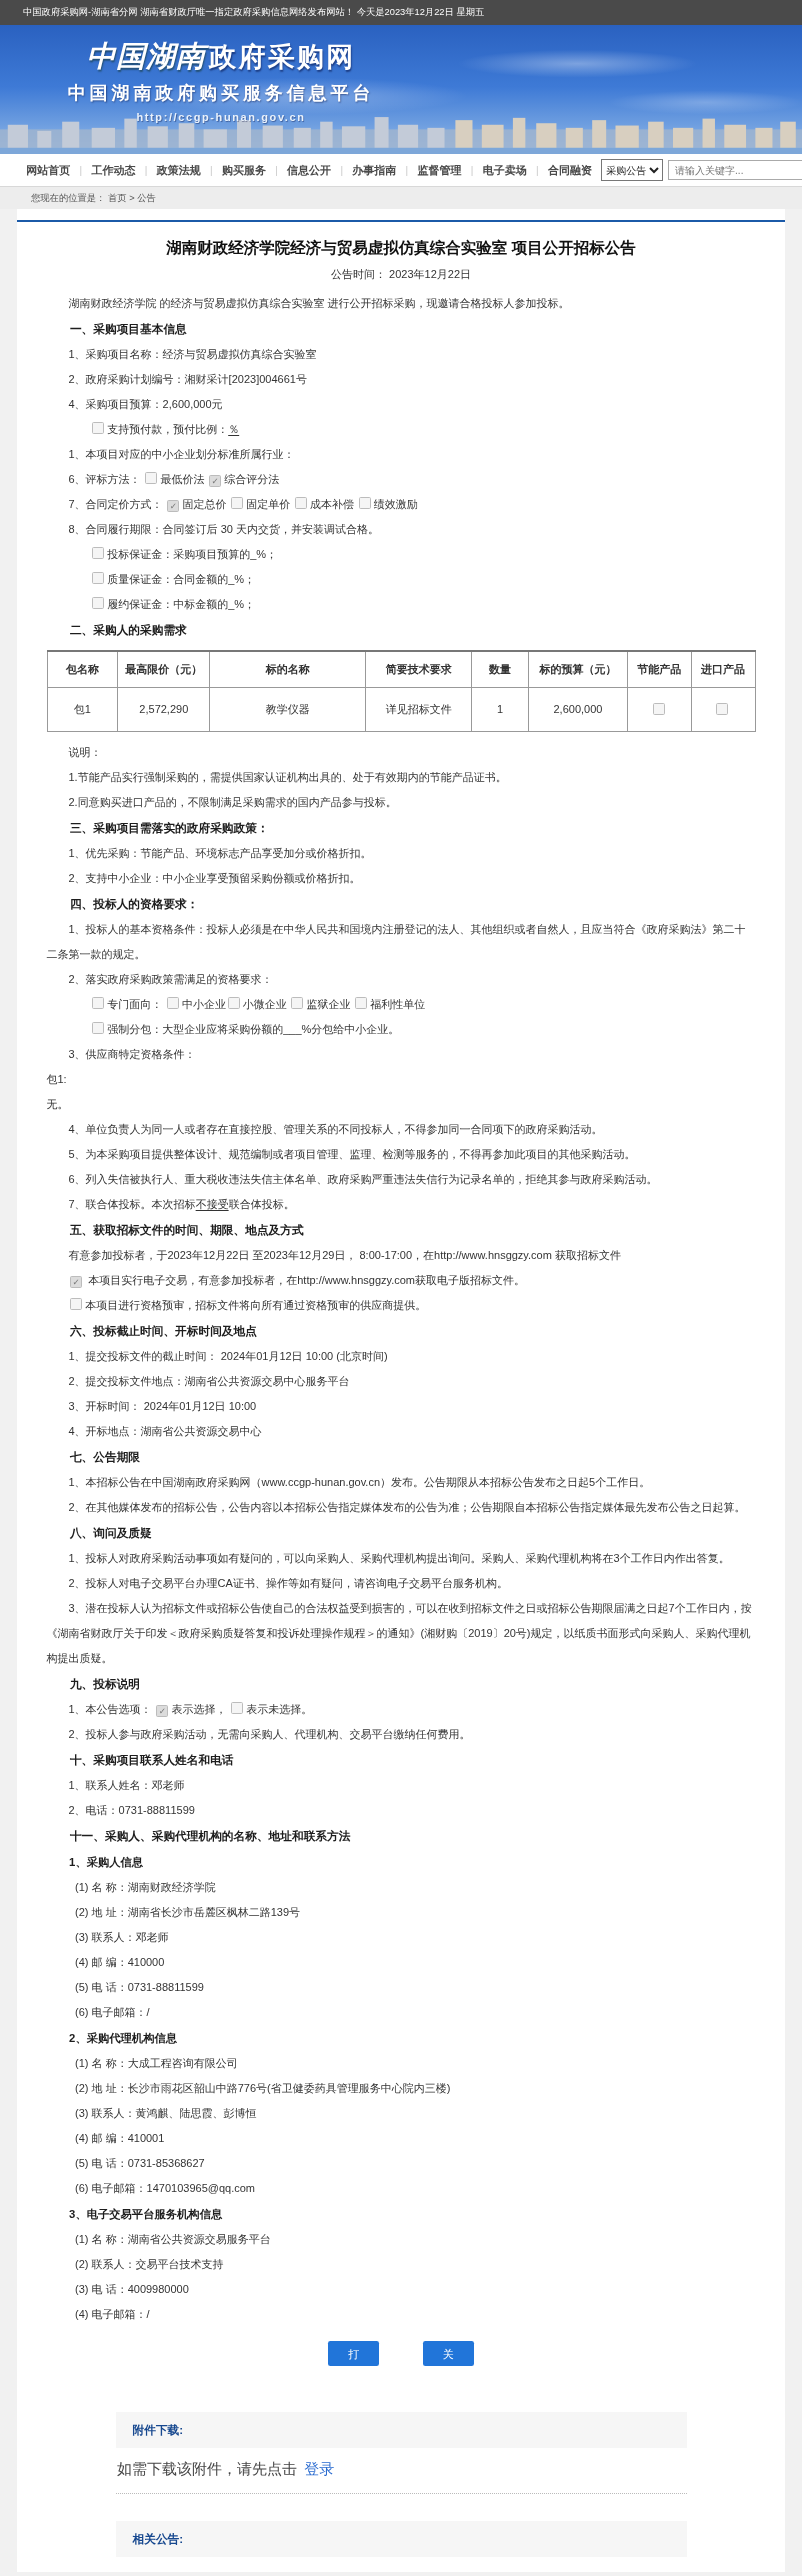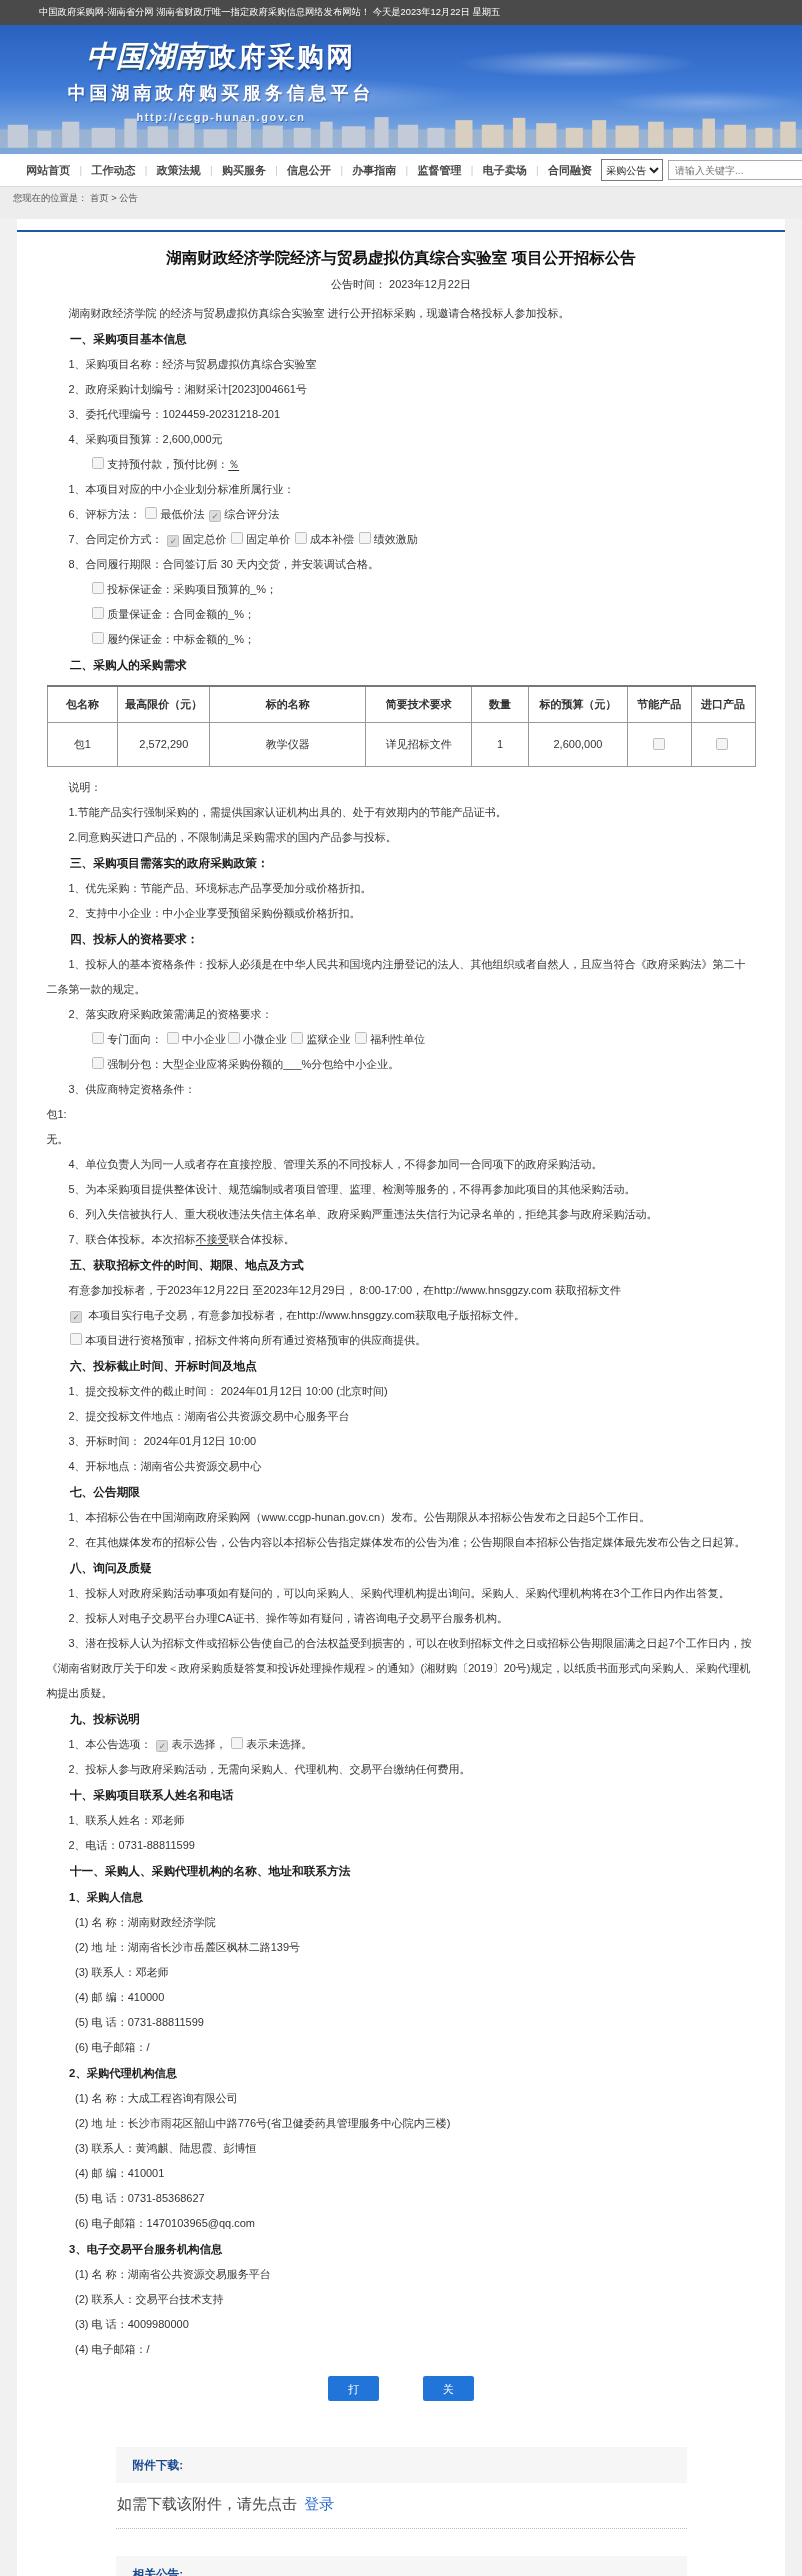--- a/index.html
+++ b/index.html
@@ -1,18 +1,18 @@
 <!DOCTYPE html>
 <html style="font-size:12.4px"><head>
 <meta charset="utf-8">
 <style>
   html,body{margin:0;padding:0;}
   body{width:802px;background:#f1f1f1;font-family:"Liberation Sans","DejaVu Sans",sans-serif;}
   
-  .topbar{height:25px;background:#4a4a4a;color:#fff;font-size:9.3px;line-height:25px;padding-left:39px;box-sizing:border-box;white-space:nowrap;}
+  .topbar{height:25px;background:#4a4a4a;color:#fff;font-size:9.3px;line-height:25px;padding-left:23px;box-sizing:border-box;white-space:nowrap;}
   
   .banner{position:relative;height:129px;overflow:hidden;
     background:
       radial-gradient(ellipse 171px 20px at 72% 30%, rgba(255,255,255,.35), transparent 70%),
       radial-gradient(ellipse 233px 26.4px at 38% 55%, rgba(255,255,255,.28), transparent 70%),
       radial-gradient(ellipse 140px 17px at 88% 60%, rgba(255,255,255,.25), transparent 70%),
       linear-gradient(180deg,#2a61c0 0%,#3e7ad6 48%,#6f9fe0 78%,#9dbfea 100%);}
   .banner-inner{position:relative;z-index:2;width:334px;margin-left:54px;text-align:center;padding-top:12.4px;}
   .logo-line{white-space:nowrap;}
   .calli{font-family:"DejaVu Serif",serif;font-style:italic;font-weight:bold;font-size:29px;color:#fff;text-shadow:0.8px 1.6px 1.6px rgba(10,40,10,.45);letter-spacing:0.8px;}
@@ -22,21 +22,21 @@
   .skyline{position:absolute;left:0;bottom:0;width:802px;height:40px;z-index:1;}
   
   .nav{height:33px;background:#fff;border-bottom:1.6px solid #d8d8d8;display:flex;align-items:center;padding:0 17px;box-sizing:border-box;}
   .nav-items{display:flex;align-items:center;}
   .nav-item{font-size:11px;font-weight:bold;color:#4a4a4a;padding:0 9.3px;cursor:pointer;white-space:nowrap;}
   .nav-sep{color:#c9c9c9;font-size:10px;}
   .nav-search{margin-left:auto;display:flex;align-items:center;gap:4.7px;}
   .search-cat{height:22px;font-size:10px;border:0.8px solid #777;background:#fff;color:#222;}
   .search-input{height:20px;width:138px;border:0.8px solid #aaa;padding:0 6.2px;font-size:10px;color:#333;box-sizing:border-box;}
   
-  .crumbbar{height:32px;background:#ededed;font-size:9.3px;color:#555;line-height:22px;padding-left:13px;}
+  .crumbbar{height:22px;background:#ededed;font-size:9.3px;color:#555;line-height:22px;padding-left:31px;}
   .crumbbar a{color:#555;text-decoration:none;cursor:pointer;}
   
   .sheet{margin:0 17px;background:#fff;padding-top:11px;}
   .blueline{height:2.3px;background:#1b5aa8;}
   .content{padding:0 29.5px;}
   .doc-title{font-size:15.5px;font-weight:bold;color:#111;text-align:center;margin:12.4px 0 0;line-height:26.4px;}
   .doc-date{font-size:11px;text-align:center;line-height:26.4px;color:#333;margin:0;}
   .article{padding-top:3.1px;}
   .article p{margin:0;font-size:11px;color:#333;line-height:25px;text-indent:2em;}
   .article p.ind0{text-indent:0;}
@@ -159,21 +159,20 @@
 <div class="sheet">
   <div class="blueline"></div>
   <div class="content">
     <h1 class="doc-title">湖南财政经济学院经济与贸易虚拟仿真综合实验室 项目公开招标公告</h1>
     <p class="doc-date">公告时间： 2023年12月22日</p>
     <div class="article" id="article-body">
         <p><span>湖南财政经济学院 的经济与贸易虚拟仿真综合实验室 进行公开招标采购，现邀请合格投标人参加投标。</span></p>
         <h3><span>一、采购项目基本信息</span></h3>
         <p><span>1、采购项目名称：经济与贸易虚拟仿真综合实验室</span></p>
         <p><span>2、政府采购计划编号：湘财采计[2023]004661号</span></p>
-        <p><span>3、委托代理编号：1024459-20231218-201</span></p>
         <p><span>4、采购项目预算：2,600,000元</span></p>
         <p class="ind3"><span class="cb"></span><span>支持预付款，预付比例：</span><u>％</u></p>
         <p><span>1、本项目对应的中小企业划分标准所属行业：</span></p>
         <p><span>6、评标方法： </span><span class="cb"></span><span>最低价法 </span><span class="cb on">✓</span><span>综合评分法</span></p>
         <p><span>7、合同定价方式： </span><span class="cb on">✓</span><span>固定总价 </span><span class="cb"></span><span>固定单价 </span><span class="cb"></span><span>成本补偿 </span><span class="cb"></span><span>绩效激励</span></p>
         <p><span>8、合同履行期限：合同签订后 30 天内交货，并安装调试合格。</span></p>
         <p class="ind3"><span class="cb"></span><span>投标保证金：采购项目预算的_%；</span></p>
         <p class="ind3"><span class="cb"></span><span>质量保证金：合同金额的_%；</span></p>
         <p class="ind3"><span class="cb"></span><span>履约保证金：中标金额的_%；</span></p>
         <h3><span>二、采购人的采购需求</span></h3>

